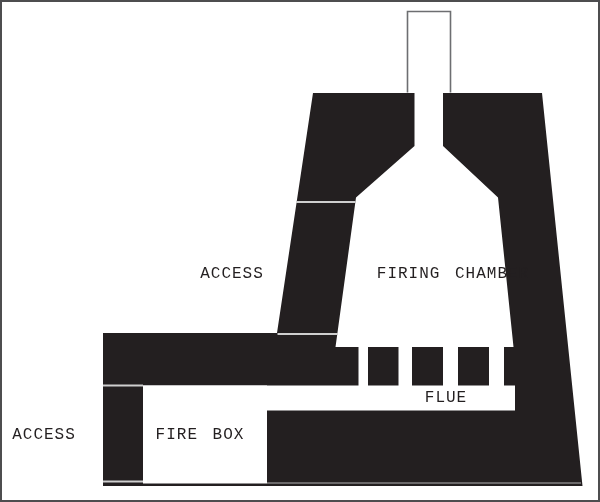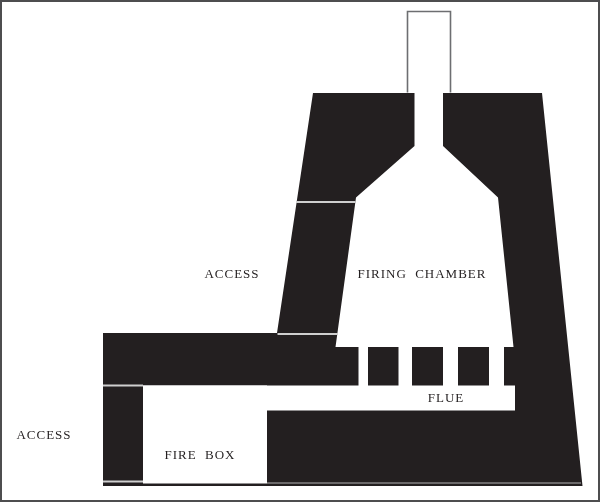--- a/index.html
+++ b/index.html
@@ -23,32 +23,33 @@
   }
   .stage svg{position:absolute;left:-2px;top:-2px;} 
   .kiln-body{fill:var(--ink);stroke:none;}
   .cavity{fill:var(--bg);stroke:none;}
   .seam{stroke:var(--seam);stroke-width:2;fill:none;}
   .seam-faint{stroke:var(--seam-faint);stroke-width:1.2;fill:none;}
   .chimney-outline{stroke:var(--outline);stroke-width:1.6;fill:none;}
   .label{
     position:absolute;
     transform:translate(-50%,-50%);
-    font-size:13px;
+    font-size:16px;
     letter-spacing:1px;
     word-spacing:4px;
     color:var(--text);
     white-space:nowrap;
     user-select:none;
+    font-family:Liberation Mono, monospace;
   }
   .lbl-access-upper{left:230px;top:272px;}
-  .lbl-firing-chamber{left:420px;top:272px;text-align:center;}
+  .lbl-firing-chamber{left:451px;top:272px;text-align:center;}
   .lbl-flue{left:444px;top:396px;}
   .lbl-access-lower{left:42px;top:433px;}
-  .lbl-fire-box{left:198px;top:433px;margin-top:20px;}
+  .lbl-fire-box{left:198px;top:433px;}
 </style>
 </head>
 <body>
 
 <div class="stage">
 
   <svg width="600" height="502" viewBox="0 0 600 502">
 
     <path class="kiln-body" d="M103,333 L277,333 L313,93 L542,93 L582.5,486 L103,486 Z"></path>
 

